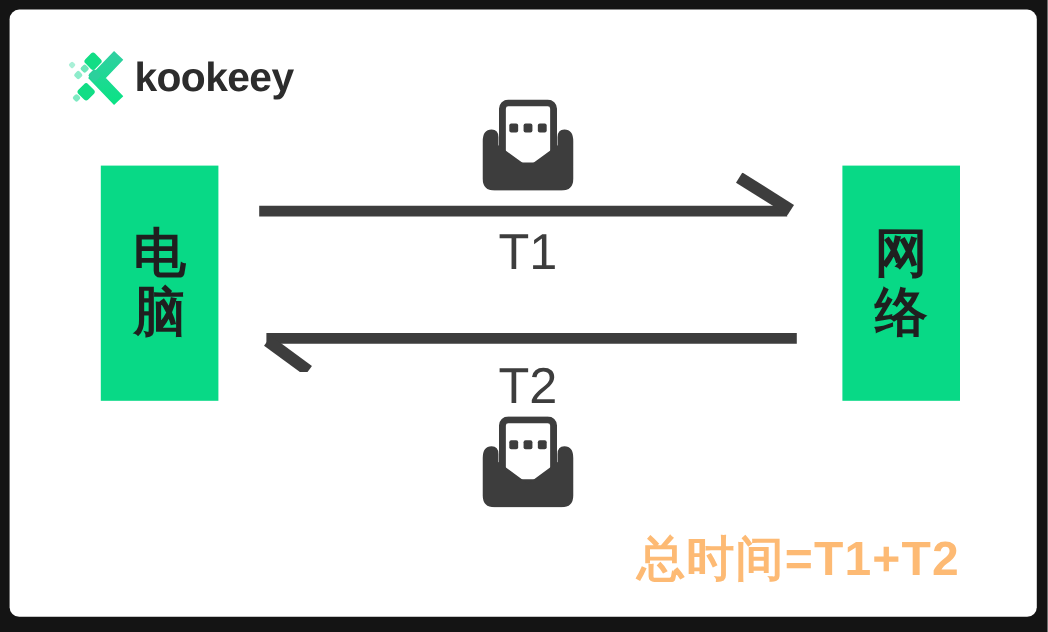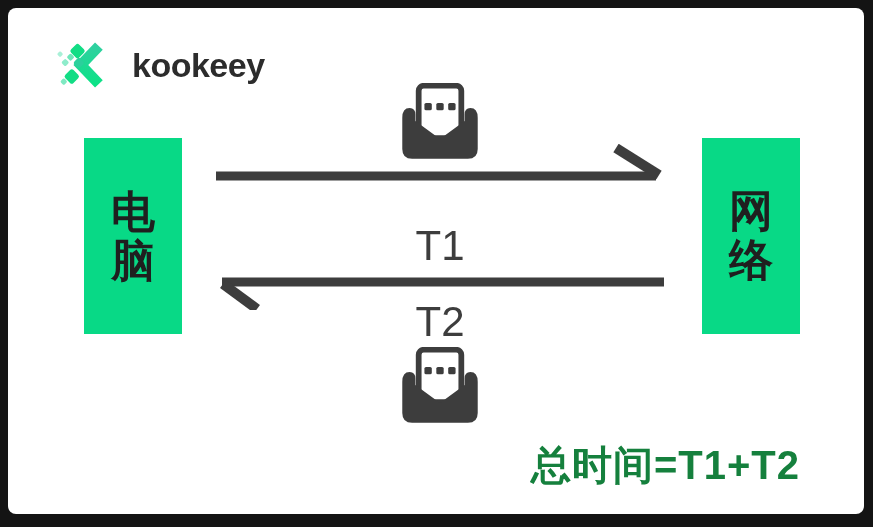--- a/index.html
+++ b/index.html
@@ -10,47 +10,47 @@
   }
   .canvas{
     position:absolute;left:8px;top:8px;right:9px;bottom:13px;
     background:var(--canvas-bg,#ffffff);border-radius:8px;
   }
   .abs{position:absolute;}
   
   .logo-icon{left:57px;top:42px;width:46px;height:46px;}
   .wordmark{
     left:112px;top:45px;font-size:34px;font-weight:700;line-height:40px;
-    color:var(--wordmark,#2c2c2c);letter-spacing:-0.5px;margin-left:20px;
+    color:var(--wordmark,#2c2c2c);letter-spacing:-0.5px;
   }
   
   .node{
     top:138px;width:98px;height:196px;background:var(--green,#08d986);
     display:flex;align-items:center;justify-content:center;
     font-size:44px;font-weight:700;color:var(--node-text,#1f1f1f);line-height:1.12;
   }
   .node-label{width:1.15em;word-break:break-all;text-align:center;}
   .node-left{left:84px;}
   .node-right{left:702px;font-family:Liberation Serif, serif;}
   
   .arrow-top{left:214px;top:144px;width:450px;height:42px;}
   .arrow-bottom{left:216px;top:260px;width:450px;height:50px;}
   .t-label{
     left:375px;width:130px;text-align:center;
     font-size:42px;font-weight:400;color:var(--ink,#3d3d3d);line-height:1.05;
   }
-  .t1{top:188px;margin-top:36px;}
+  .t1{top:188px;}
   .t2{top:300px;}
   
   .mail-top{left:399px;top:83px;width:82px;height:76px;}
   .mail-bottom{left:399px;top:347px;width:82px;height:76px;}
   
   .formula{
     right:73px;top:438px;font-size:40px;font-weight:700;
-    color:#15803d;letter-spacing:1px;white-space:nowrap;
+    color:#fdba74;letter-spacing:1px;white-space:nowrap;
   }
   svg{display:block;width:100%;height:100%;}
 </style>
 </head>
 <body>
 
 <div class="canvas"></div>
 
 <div class="abs logo-icon">
   <svg viewBox="0 0 56 56" aria-hidden="true">

